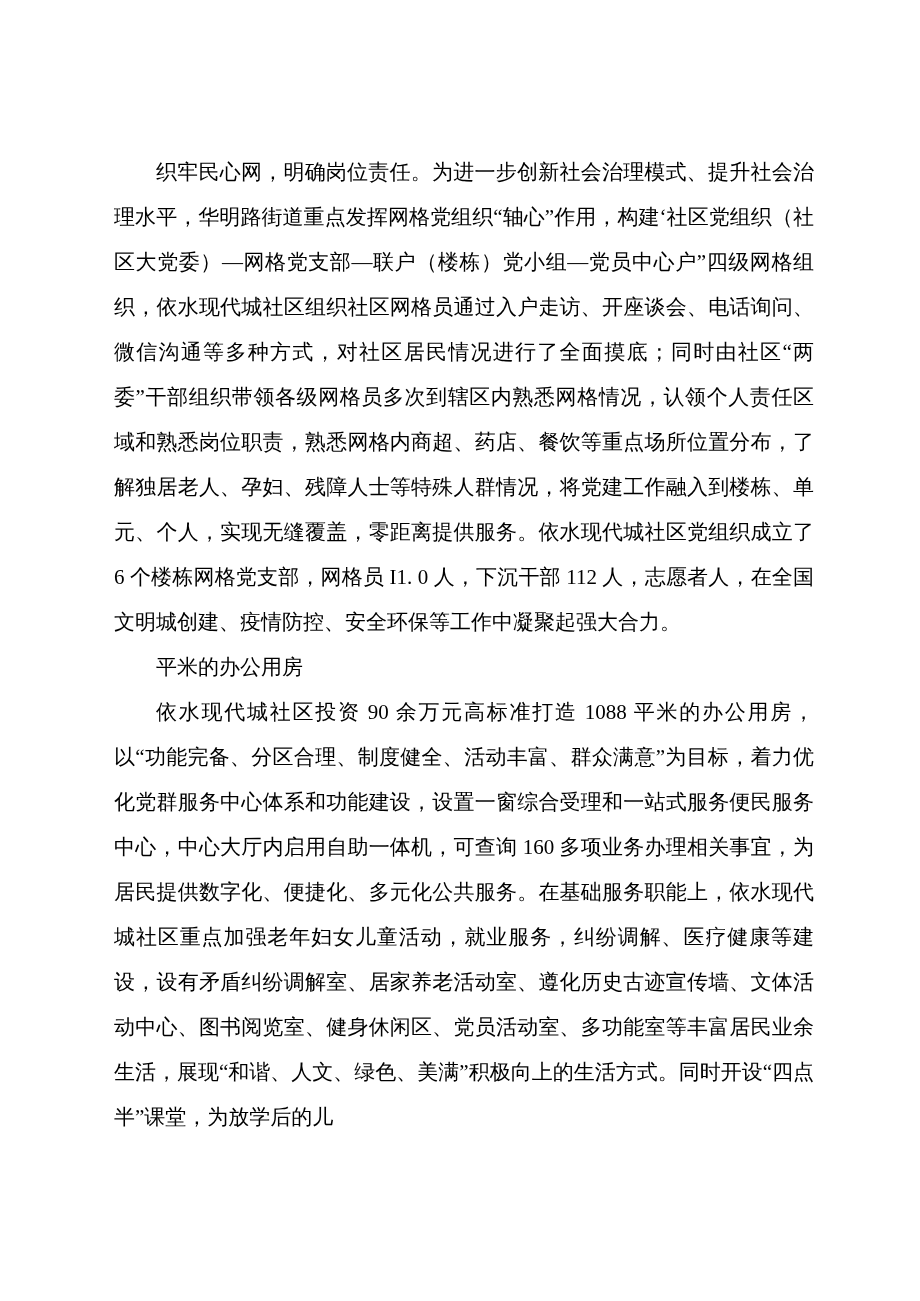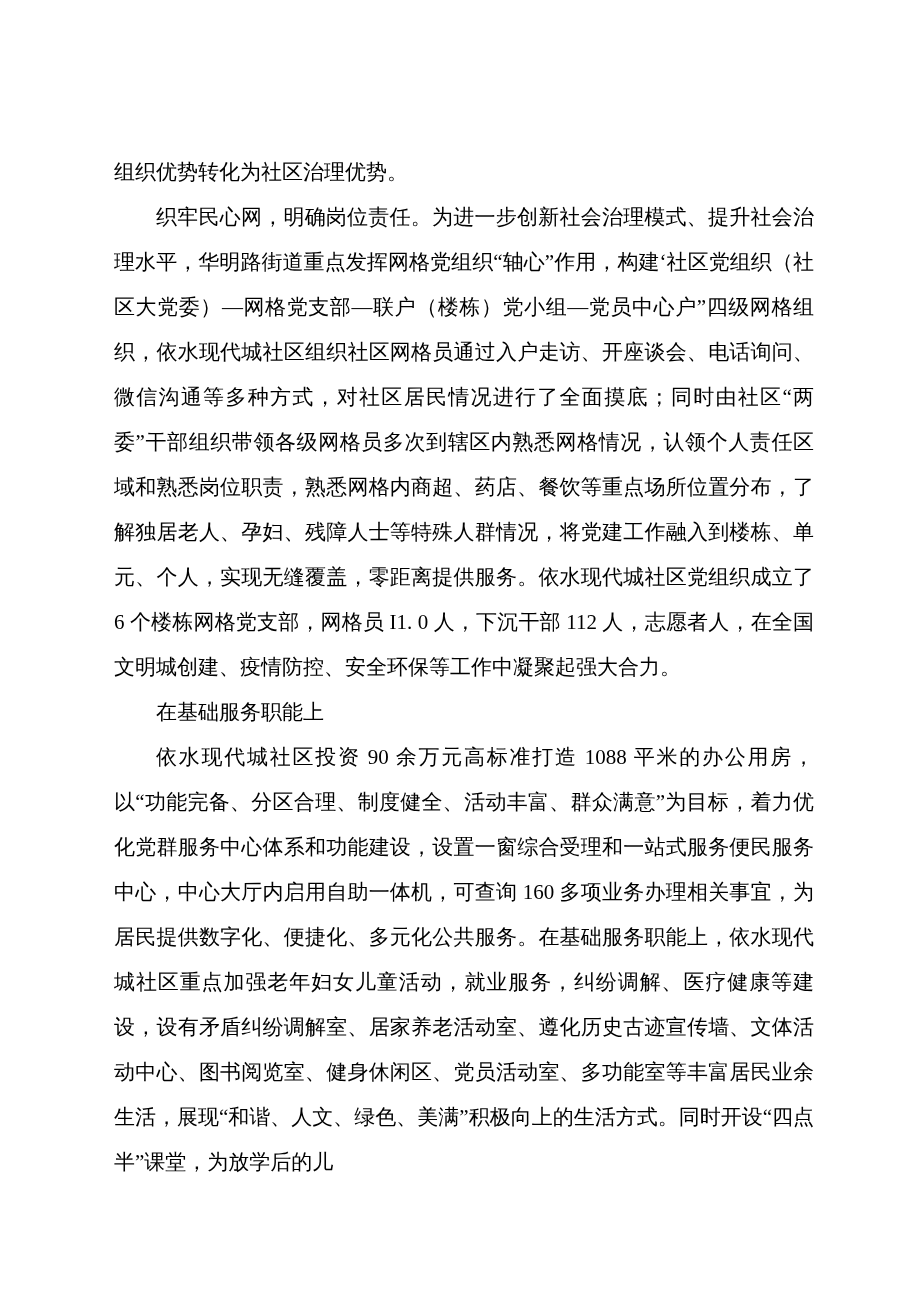--- a/index.html
+++ b/index.html
@@ -44,18 +44,17 @@
 
   .para.indent {
     text-indent: 2em;
   }
 </style>
 </head>
 <body>
 
 <div class="doc-page">
   <div class="doc-body">
-    <p class="para">组织优势转化为社区治理优势。</p>
     <p class="para indent">织牢民心网，明确岗位责任。为进一步创新社会治理模式、提升社会治理水平，华明路街道重点发挥网格党组织“轴心”作用，构建‘社区党组织（社区大党委）—网格党支部—联户（楼栋）党小组—党员中心户”四级网格组织，依水现代城社区组织社区网格员通过入户走访、开座谈会、电话询问、微信沟通等多种方式，对社区居民情况进行了全面摸底；同时由社区“两委”干部组织带领各级网格员多次到辖区内熟悉网格情况，认领个人责任区域和熟悉岗位职责，熟悉网格内商超、药店、餐饮等重点场所位置分布，了解独居老人、孕妇、残障人士等特殊人群情况，将党建工作融入到楼栋、单元、个人，实现无缝覆盖，零距离提供服务。依水现代城社区党组织成立了 6 个楼栋网格党支部，网格员 I1. 0 人，下沉干部 112 人，志愿者人，在全国文明城创建、疫情防控、安全环保等工作中凝聚起强大合力。</p>
-    <p class="para indent">在基础服务职能上</p>
+    <p class="para indent">平米的办公用房</p>
     <p class="para indent">依水现代城社区投资 90 余万元高标准打造 1088 平米的办公用房，以“功能完备、分区合理、制度健全、活动丰富、群众满意”为目标，着力优化党群服务中心体系和功能建设，设置一窗综合受理和一站式服务便民服务中心，中心大厅内启用自助一体机，可查询 160 多项业务办理相关事宜，为居民提供数字化、便捷化、多元化公共服务。在基础服务职能上，依水现代城社区重点加强老年妇女儿童活动，就业服务，纠纷调解、医疗健康等建设，设有矛盾纠纷调解室、居家养老活动室、遵化历史古迹宣传墙、文体活动中心、图书阅览室、健身休闲区、党员活动室、多功能室等丰富居民业余生活，展现“和谐、人文、绿色、美满”积极向上的生活方式。同时开设“四点半”课堂，为放学后的儿</p>
   </div>
 </div>
 
 </body></html>

